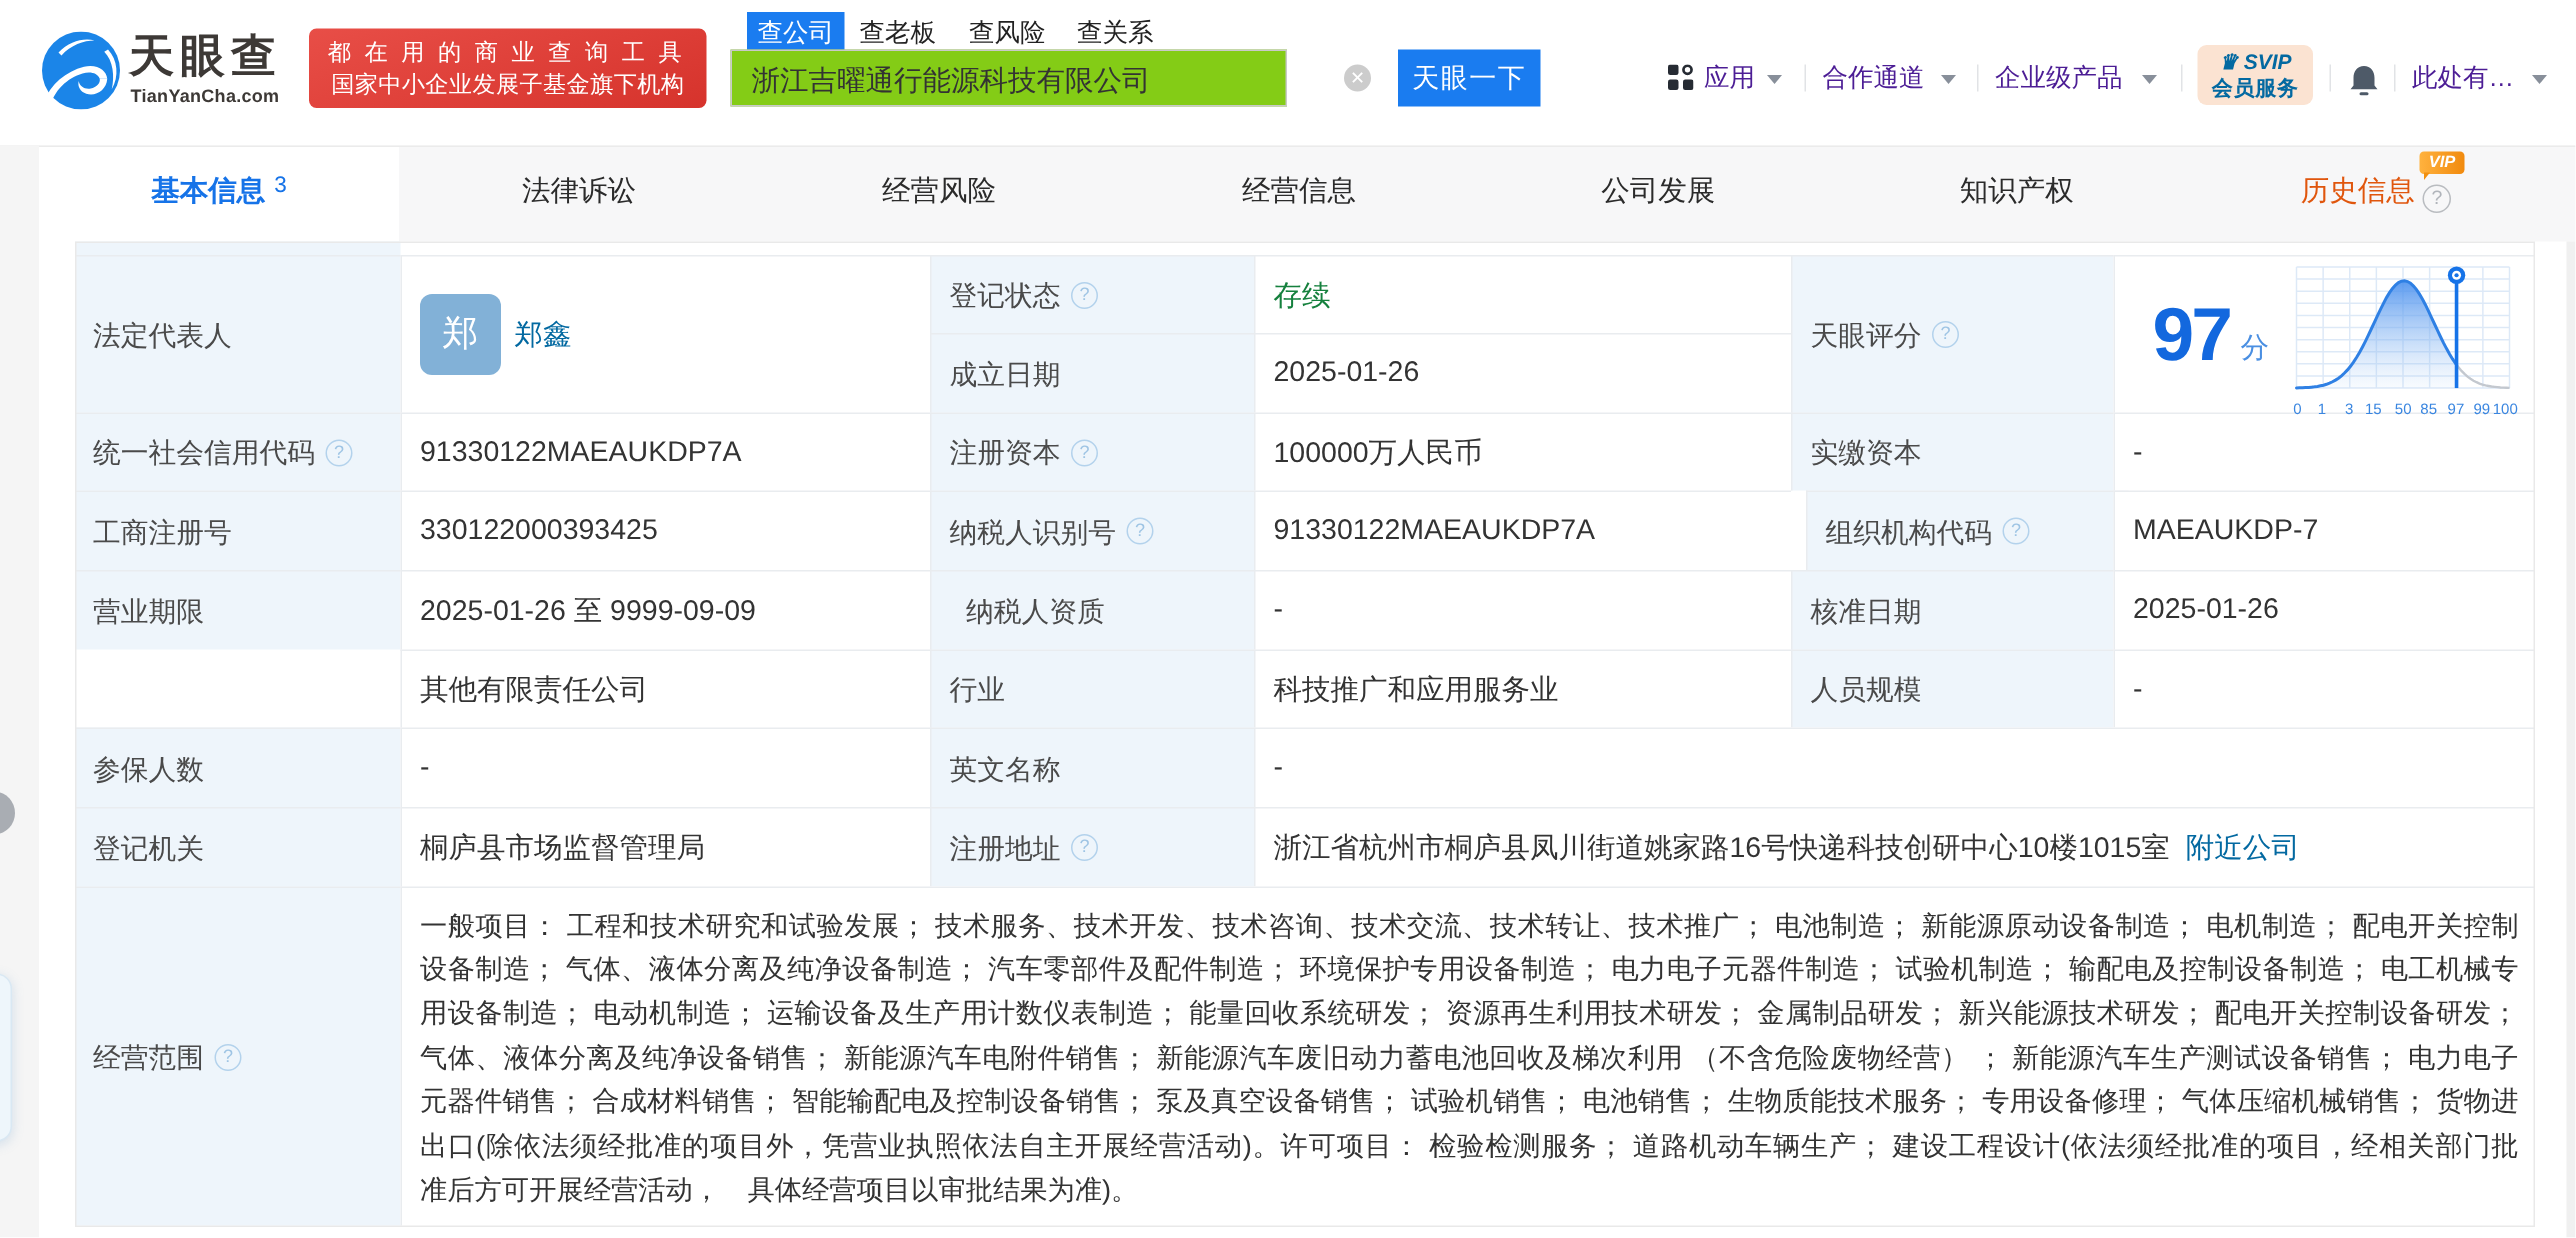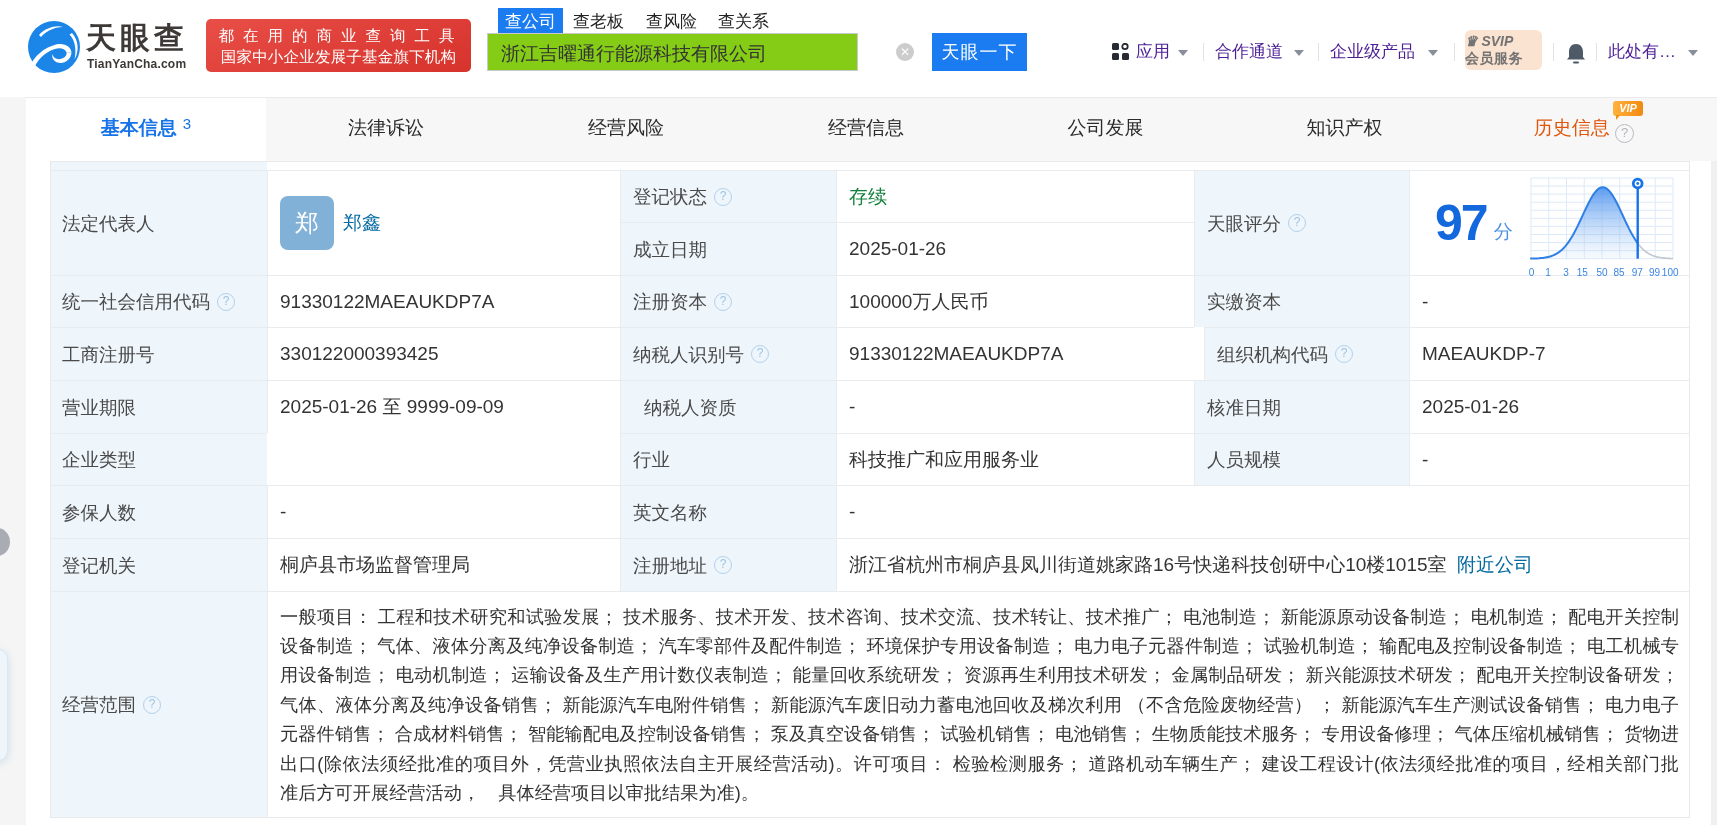--- a/index.html
+++ b/index.html
@@ -29,21 +29,21 @@
   background:#ccc; color:#fff; font-size:12px; text-align:center; line-height:18px; }
 #sbtn { position:absolute; left:932px; top:33px; width:95px; height:38px; background:#1a7cf0;
   color:#fff; font-size:18px; text-align:center; line-height:38px; letter-spacing:1px; }
 
 
 .hnav { position:absolute; top:42px; height:20px; font-size:17px; color:#4c1d95; line-height:20px; }
 .caret { position:absolute; top:50px; width:0; height:0; border-left:5px solid transparent;
   border-right:5px solid transparent; border-top:6px solid #888f9a; }
 .hsep { position:absolute; top:43px; width:1px; height:18px; background:#e1e3e6; }
 #svip { position:absolute; left:1465px; top:30px; width:77px; height:40px; border-radius:6px;
-  background:#fbe3d2; color:#737373; text-align:left; }
+  background:#fbe3d2; color:#0369a1; text-align:center; }
 #svip .s1 { font-size:14px; font-weight:bold; font-style:italic; margin-top:3px; line-height:17px; }
 #svip .s2 { font-size:14px; font-weight:bold; line-height:16px; letter-spacing:0.5px; }
 
 
 #tabbar { position:absolute; left:0; top:97px; width:1717px; height:64px; background:#f7f7f8;
   border-top:1px solid #ebebeb; }
 .tab { position:absolute; top:0; height:64px; text-align:center; font-size:19px; color:#2b2b2b; }
 .tab .tx { position:absolute; width:100%; top:19px; line-height:22px; }
 #tab0 { background:#fff; color:#1673e8; font-weight:bold; }
 
@@ -217,23 +217,21 @@
     </div>
 <div class="cell val vc" style="left:267px;top:380px;width:353px;height:53px;border-left:1px solid #e9ecef;">2025-01-26 至 9999-09-09</div>
 <div class="cell lbl vc" style="left:620px;top:380px;width:216px;height:53px;border-left:1px solid #e9ecef;padding-left:23px;">
       <span>纳税人资质</span>
     </div>
 <div class="cell val vc" style="left:836px;top:380px;width:358px;height:53px;border-left:1px solid #e9ecef;">-</div>
 <div class="cell lbl vc" style="left:1194px;top:380px;width:215px;height:53px;border-left:1px solid #e9ecef;">
       <span>核准日期</span>
     </div>
 <div class="cell val vc" style="left:1409px;top:380px;width:281px;height:53px;border-left:1px solid #e9ecef;">2025-01-26</div>
-<div class="cell lbl vc" style="left:50px;top:433px;width:217px;height:52px;">
-      <span>企业类型</span>
-    </div>
+<div class="cell val vc" style="left:267px;top:433px;width:353px;height:52px;border-left:1px solid #e9ecef;">其他有限责任公司</div>
 <div class="cell lbl vc" style="left:620px;top:433px;width:216px;height:52px;border-left:1px solid #e9ecef;">
       <span>行业</span>
     </div>
 <div class="cell val vc" style="left:836px;top:433px;width:358px;height:52px;border-left:1px solid #e9ecef;">科技推广和应用服务业</div>
 <div class="cell lbl vc" style="left:1194px;top:433px;width:215px;height:52px;border-left:1px solid #e9ecef;">
       <span>人员规模</span>
     </div>
 <div class="cell val vc" style="left:1409px;top:433px;width:281px;height:52px;border-left:1px solid #e9ecef;">-</div>
 <div class="cell lbl vc" style="left:50px;top:485px;width:217px;height:53px;">
       <span>参保人数</span>

